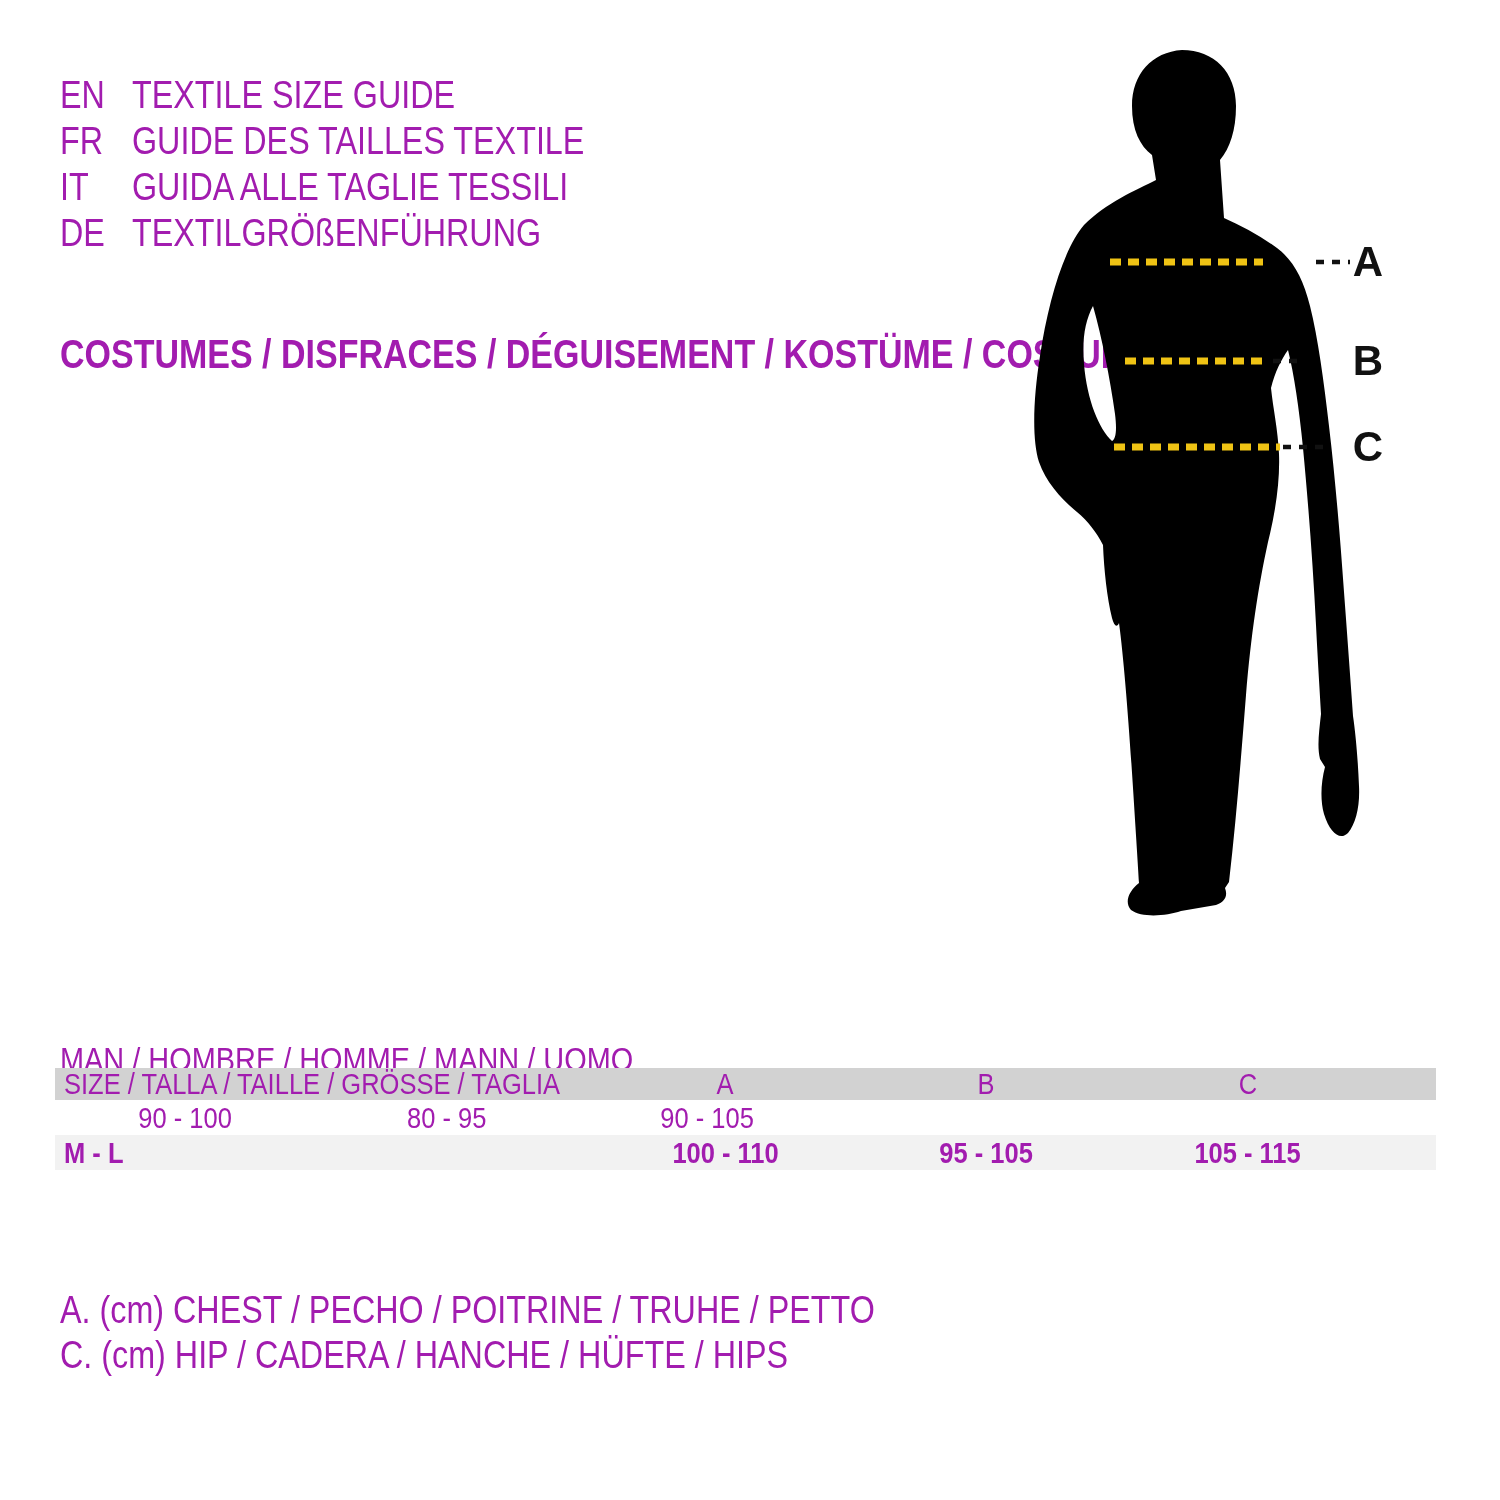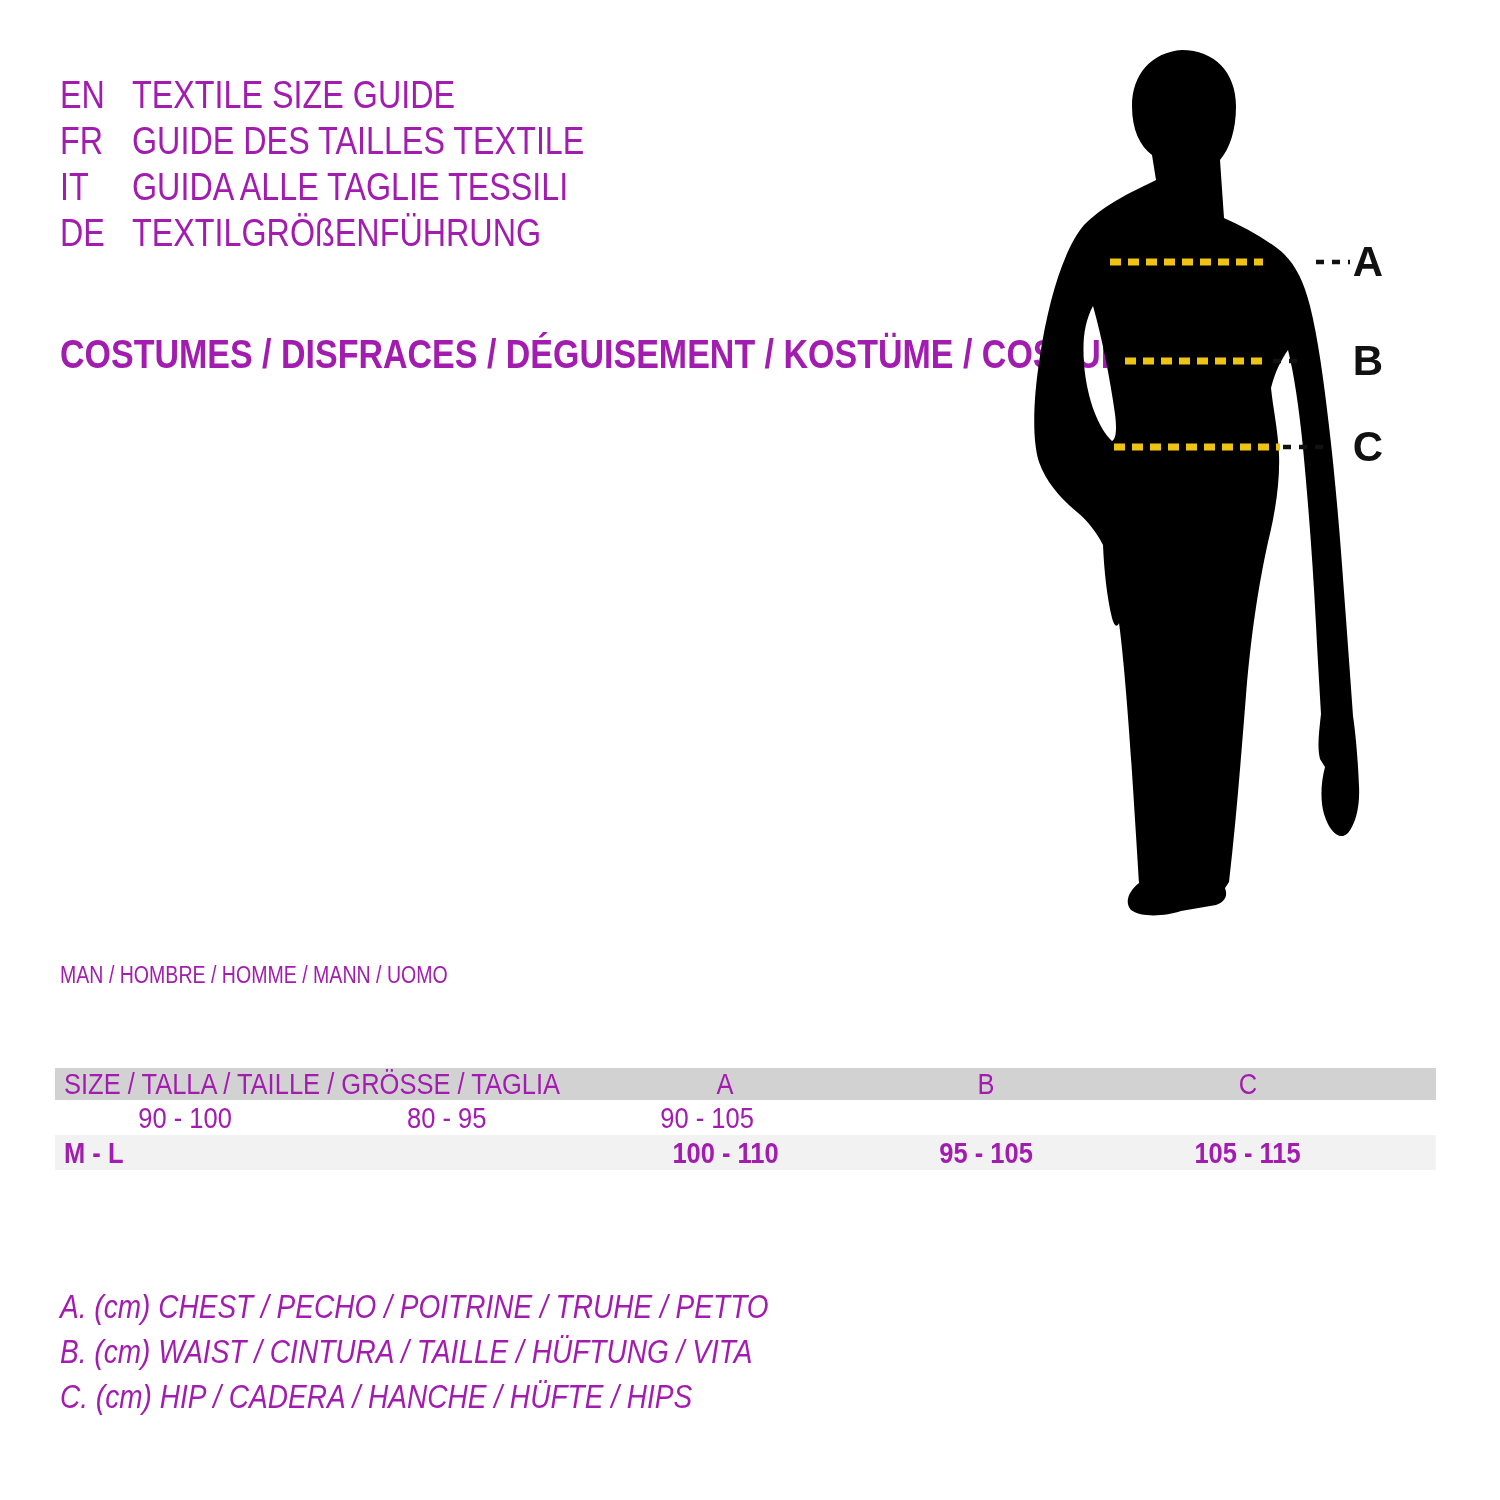--- a/index.html
+++ b/index.html
@@ -14,33 +14,33 @@
   .lang-list{position:absolute;left:60px;top:72px;}
   .lang-row{display:flex;height:46px;align-items:center;font-size:38px;}
   .lang-code{width:72px;flex:0 0 72px;}
 
   .category-title{
     position:absolute;left:60px;top:332px;font-size:40px;font-weight:bold;letter-spacing:0;
   }
 
   .figure-wrap{position:absolute;left:980px;top:40px;width:520px;height:920px;}
 
-  .section-label{position:absolute;left:60px;top:962px;font-size:23px;}
+  .section-label{position:absolute;left:60px;top:1040px;font-size:34px;}
 
   .size-table{position:absolute;left:55px;top:1042px;width:1381px;font-size:30px;margin-top:26px;}
   .t-row{display:flex;align-items:center;}
   .t-head{height:32px;background:#d2d2d2;}
   .t-body{height:35px;background:#ffffff;}
   .t-body.zebra{background:#f2f2f2;font-weight:bold;}
   .c-size{flex:1 1 auto;padding-left:9px;text-align:left;overflow:hidden;}
   .c-val{flex:0 0 261px;width:261px;text-align:center;}
   .c-pad{flex:0 0 58px;width:58px;}
 
   .legend{position:absolute;left:60px;top:1288px;}
-  .legend-row{display:flex;height:45px;align-items:flex-start;font-size:33px;font-style:italic;}
+  .legend-row{display:flex;height:45px;align-items:center;font-size:38px;}
 
   svg text{font-family:"Liberation Sans", sans-serif;}
 </style>
 </head>
 <body>
 
 <div class="canvas">
 
   <div class="lang-list">
     <div class="lang-row">
@@ -159,20 +159,17 @@
     </div>
 
 
   </div>
 
   <div class="legend">
     <div class="legend-row">
       <span class="cx">A. (cm) CHEST / PECHO / POITRINE / TRUHE / PETTO</span>
     </div>
     <div class="legend-row">
-      <span class="cx">B. (cm) WAIST / CINTURA / TAILLE / HÜFTUNG / VITA</span>
-    </div>
-    <div class="legend-row">
       <span class="cx">C. (cm) HIP / CADERA / HANCHE / HÜFTE / HIPS</span>
     </div>
   </div>
 
 </div>
 
 </body></html>

